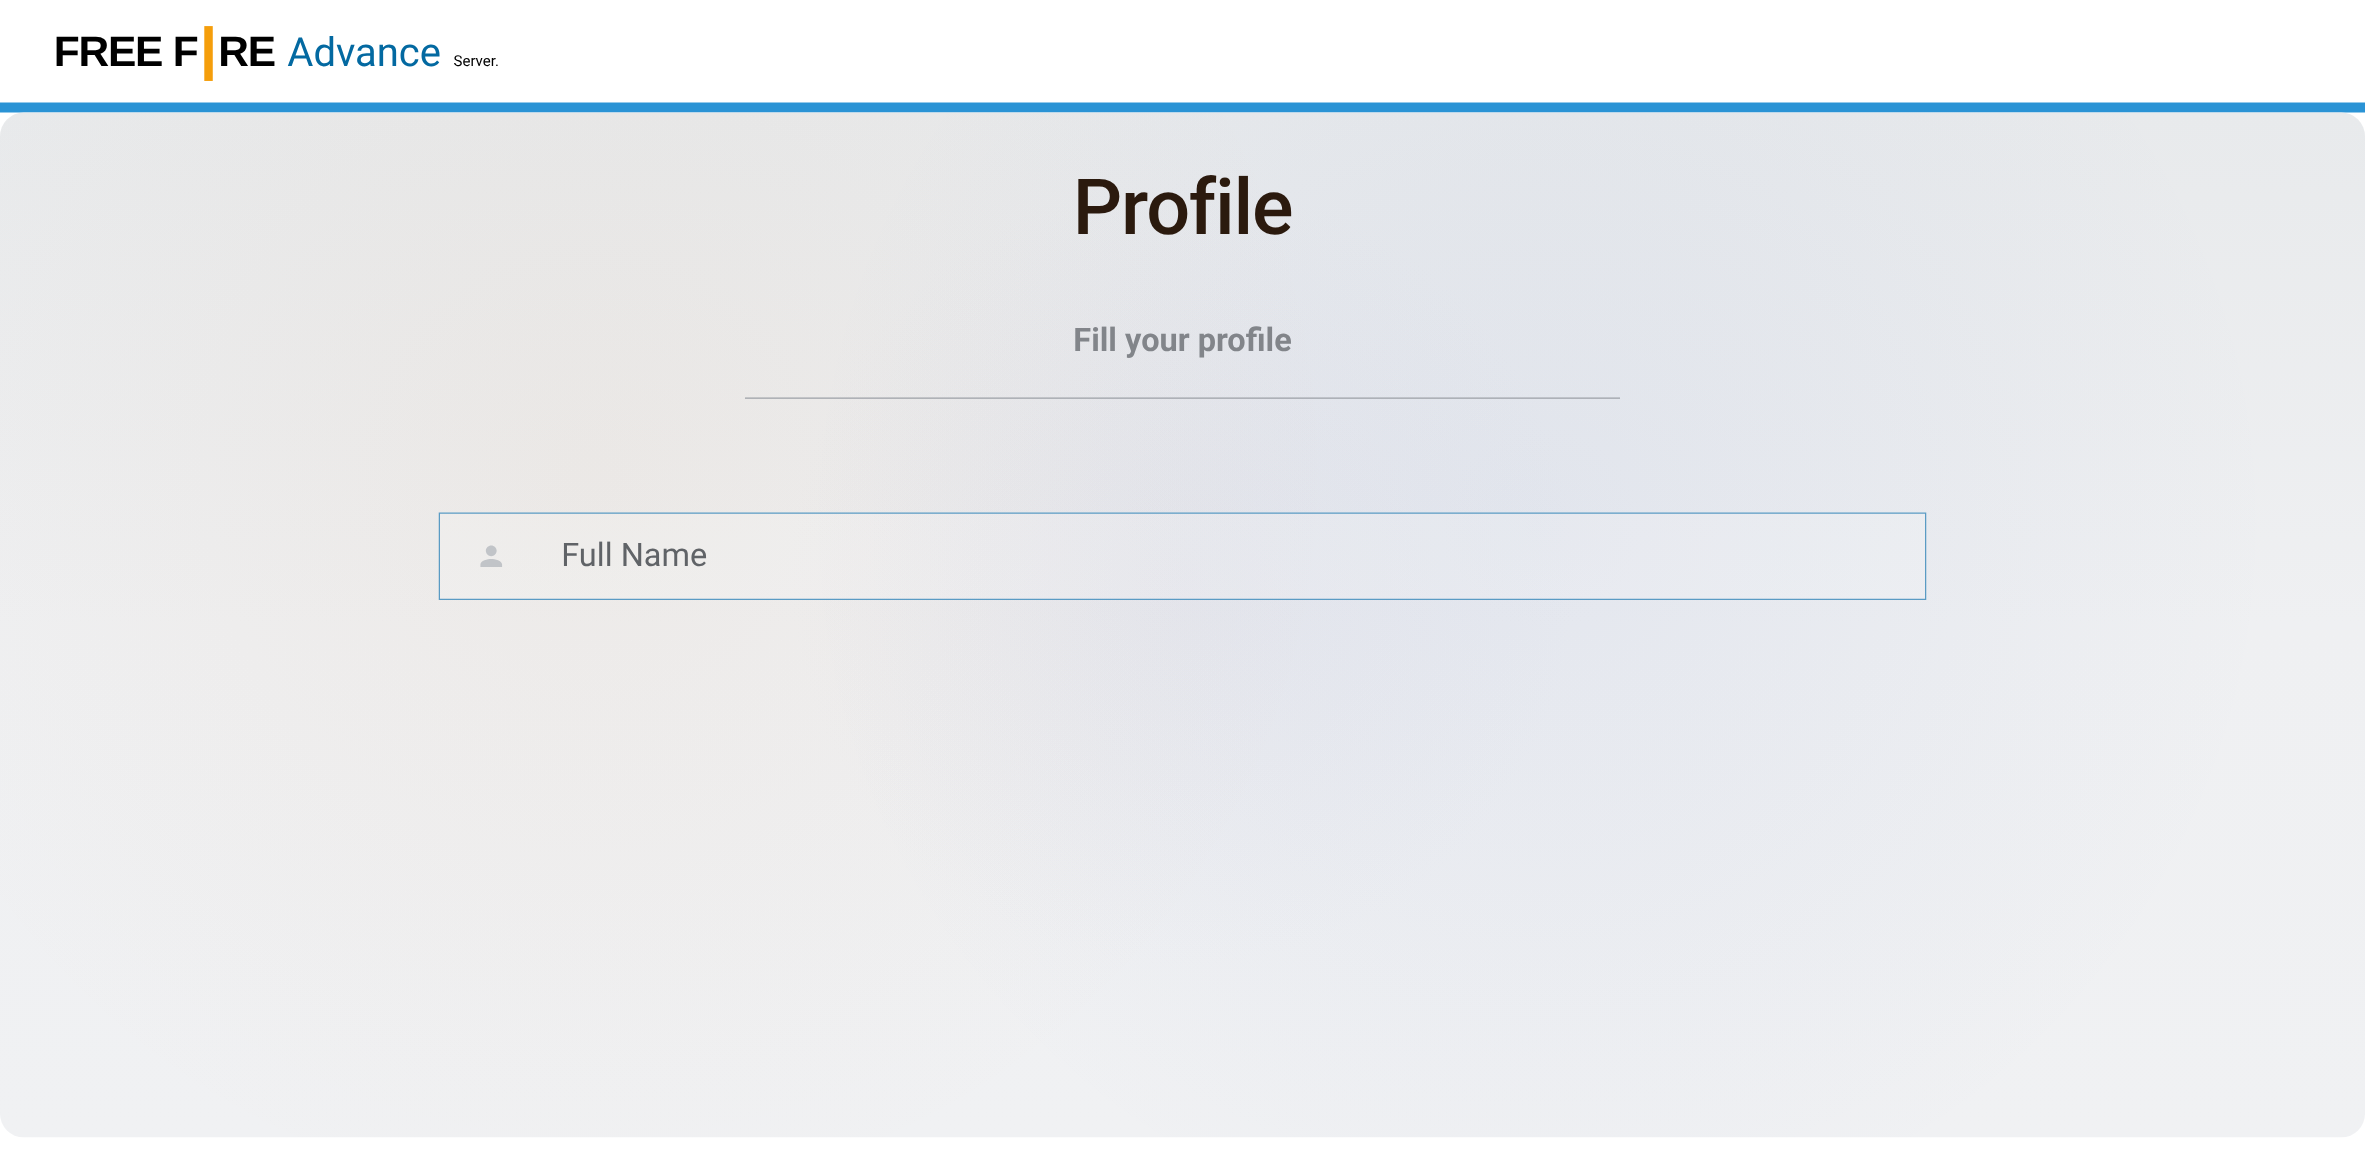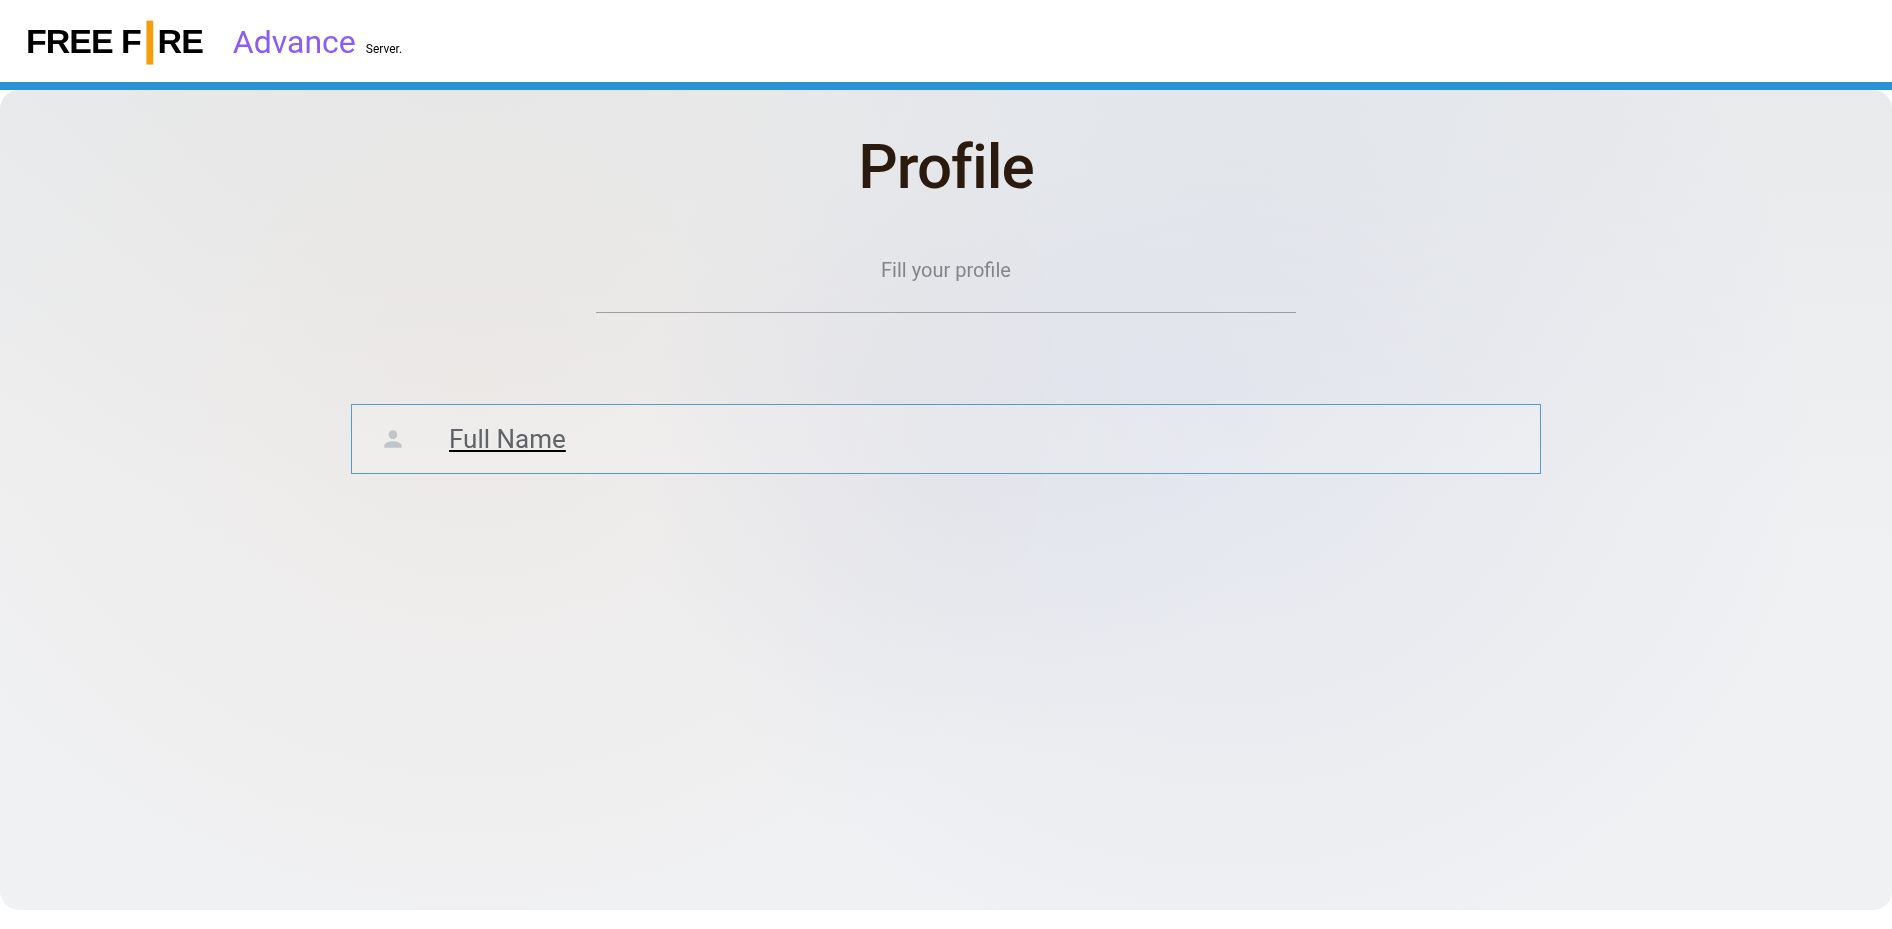--- a/index.html
+++ b/index.html
@@ -6,21 +6,21 @@
       margin: 0;
       padding: 0;
       box-sizing: border-box;
     }
     body {
       font-family: -apple-system, BlinkMacSystemFont, 'Segoe UI', Roboto, Arial, sans-serif;
       background: #ffffff;
     }
     .header {
       background: #ffffff;
-      padding: 20px 26px;
+      padding: 20px 43px;
       display: flex;
       align-items: center;
     }
     .logo {
       display: flex;
       align-items: baseline;
       gap: 10px;
     }
     .logo-freefire {
       font-weight: 900;
@@ -34,23 +34,22 @@
     .logo-i {
       display: inline-block;
       color: #F59E0B;
       font-weight: 900;
       font-size: 36px;
       transform: translateY(2px);
       margin: 0 -2px;
     }
     .logo-advance {
       font-size: 32px;
-      color: #8b5cf6;
+      color: #0369a1;
       font-weight: 400;
-      margin-left: 20px;
     }
     .logo-server {
       font-size: 12px;
       color: #000;
       font-weight: 400;
     }
     .divider-line {
       height: 8px;
       background: #2A93D5;
       width: 100%;
@@ -84,37 +83,36 @@
       margin: 0 auto;
     }
     .profile-title {
       font-size: 62px;
       font-weight: 500;
       color: #2b1a0e;
       margin-bottom: 55px;
       letter-spacing: -1px;
     }
     .profile-subtitle {
-      font-size: 20px;
+      font-size: 26px;
       color: #82858a;
-      font-weight: 400;
+      font-weight: 700;
       margin-bottom: 30px;
     }
     .underline-divider {
       width: 700px;
       height: 1px;
       background: #9ca0a6;
       margin: 0 auto 75px auto;
     }
     .form-fields {
       display: flex;
       flex-direction: column;
       gap: 26px;
       padding: 16px 5px;
-      text-decoration: underline;
     }
     .input-wrapper {
       display: flex;
       align-items: center;
       border: 1px solid #5a9bc4;
       background: rgba(255, 255, 255, 0.15);
       height: 70px;
       padding: 0 20px;
     }
     .input-icon {

